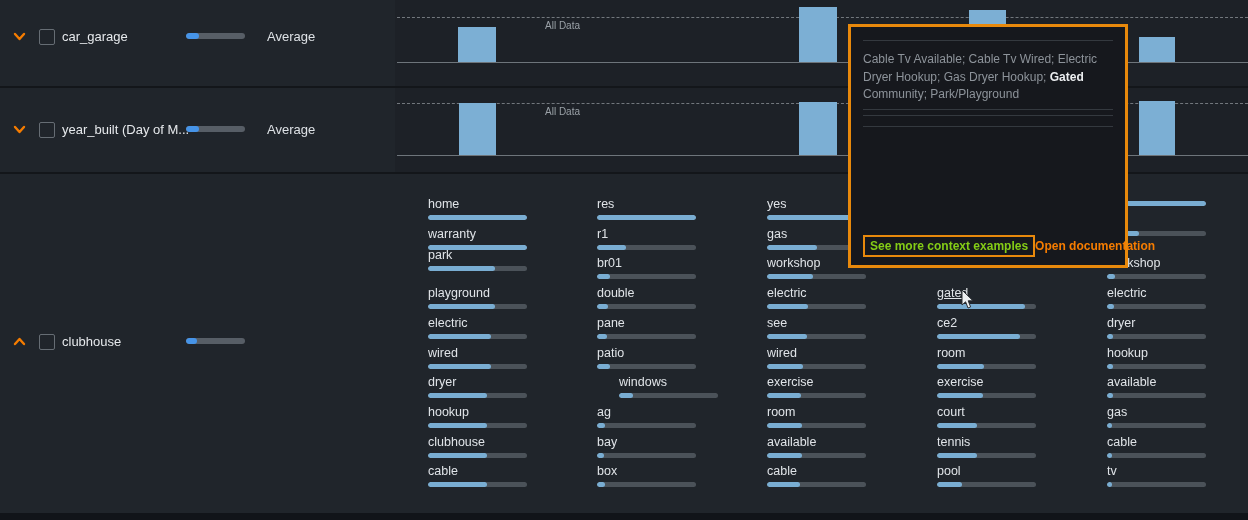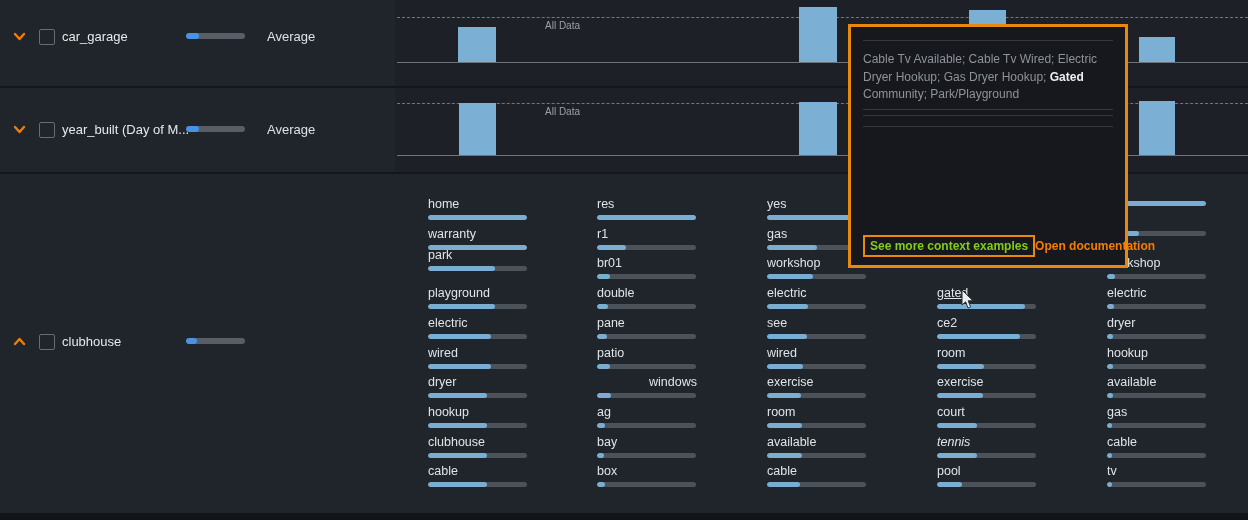--- a/index.html
+++ b/index.html
@@ -215,21 +215,21 @@
         <div class="token-track">
           <div class="token-fill" style="width: 10%;"></div>
         </div>
       </div>
       <div class="abs token-cell" style="left: 597px; top: 346px;">
         <div class="token-word">patio</div>
         <div class="token-track">
           <div class="token-fill" style="width: 13%;"></div>
         </div>
       </div>
-      <div class="abs token-cell" style="left: 597px; top: 375px; text-align: right;">
+      <div class="abs token-cell" style="left: 619px; top: 375px;">
         <div class="token-word">windows</div>
         <div class="token-track">
           <div class="token-fill" style="width: 14%;"></div>
         </div>
       </div>
       <div class="abs token-cell" style="left: 597px; top: 405px;">
         <div class="token-word">ag</div>
         <div class="token-track">
           <div class="token-fill" style="width: 8%;"></div>
         </div>
@@ -329,21 +329,21 @@
         <div class="token-track">
           <div class="token-fill" style="width: 46%;"></div>
         </div>
       </div>
       <div class="abs token-cell" style="left: 937px; top: 405px;">
         <div class="token-word">court</div>
         <div class="token-track">
           <div class="token-fill" style="width: 40%;"></div>
         </div>
       </div>
-      <div class="abs token-cell" style="left: 937px; top: 435px; font-style: italic;">
+      <div class="abs token-cell" style="left: 937px; top: 435px;">
         <div class="token-word">tennis</div>
         <div class="token-track">
           <div class="token-fill" style="width: 40%;"></div>
         </div>
       </div>
       <div class="abs token-cell" style="left: 937px; top: 464px;">
         <div class="token-word">pool</div>
         <div class="token-track">
           <div class="token-fill" style="width: 25%;"></div>
         </div>

